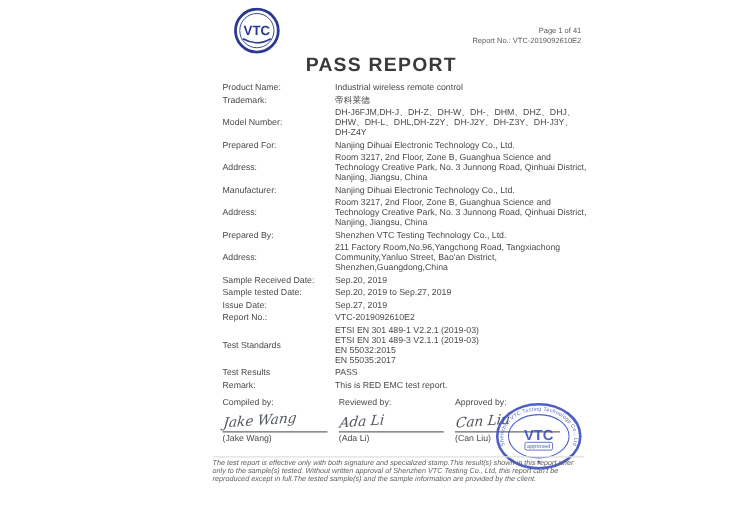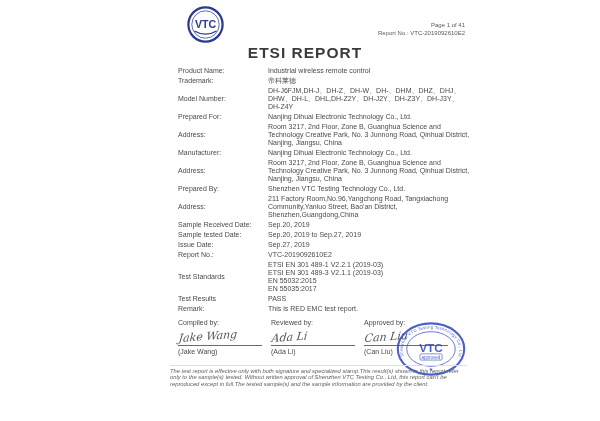--- a/index.html
+++ b/index.html
@@ -46,21 +46,21 @@
       <text x="20" y="24" text-anchor="middle" font-family="Liberation Sans, sans-serif" font-size="11.5" font-weight="bold" fill="#2b3990">VTC</text>
       <path d="M8,27 Q20,34 32,27" fill="none" stroke="#2b3990" stroke-width="1.4"></path>
     </svg>
   </div>
 
   <div class="pageinfo">
     <div>Page 1 of 41</div>
     <div>Report No.: VTC-2019092610E2</div>
   </div>
 
-  <div class="title">ETSI REPORT</div>
+  <div class="title">PASS REPORT</div>
 
   <div class="content">
     <div class="row">
       <div class="lbl">Product Name:</div>
       <div class="val">Industrial wireless remote control</div>
     </div>
     <div class="row">
       <div class="lbl">Trademark:</div>
       <div class="val">帝科莱德</div>
     </div>

